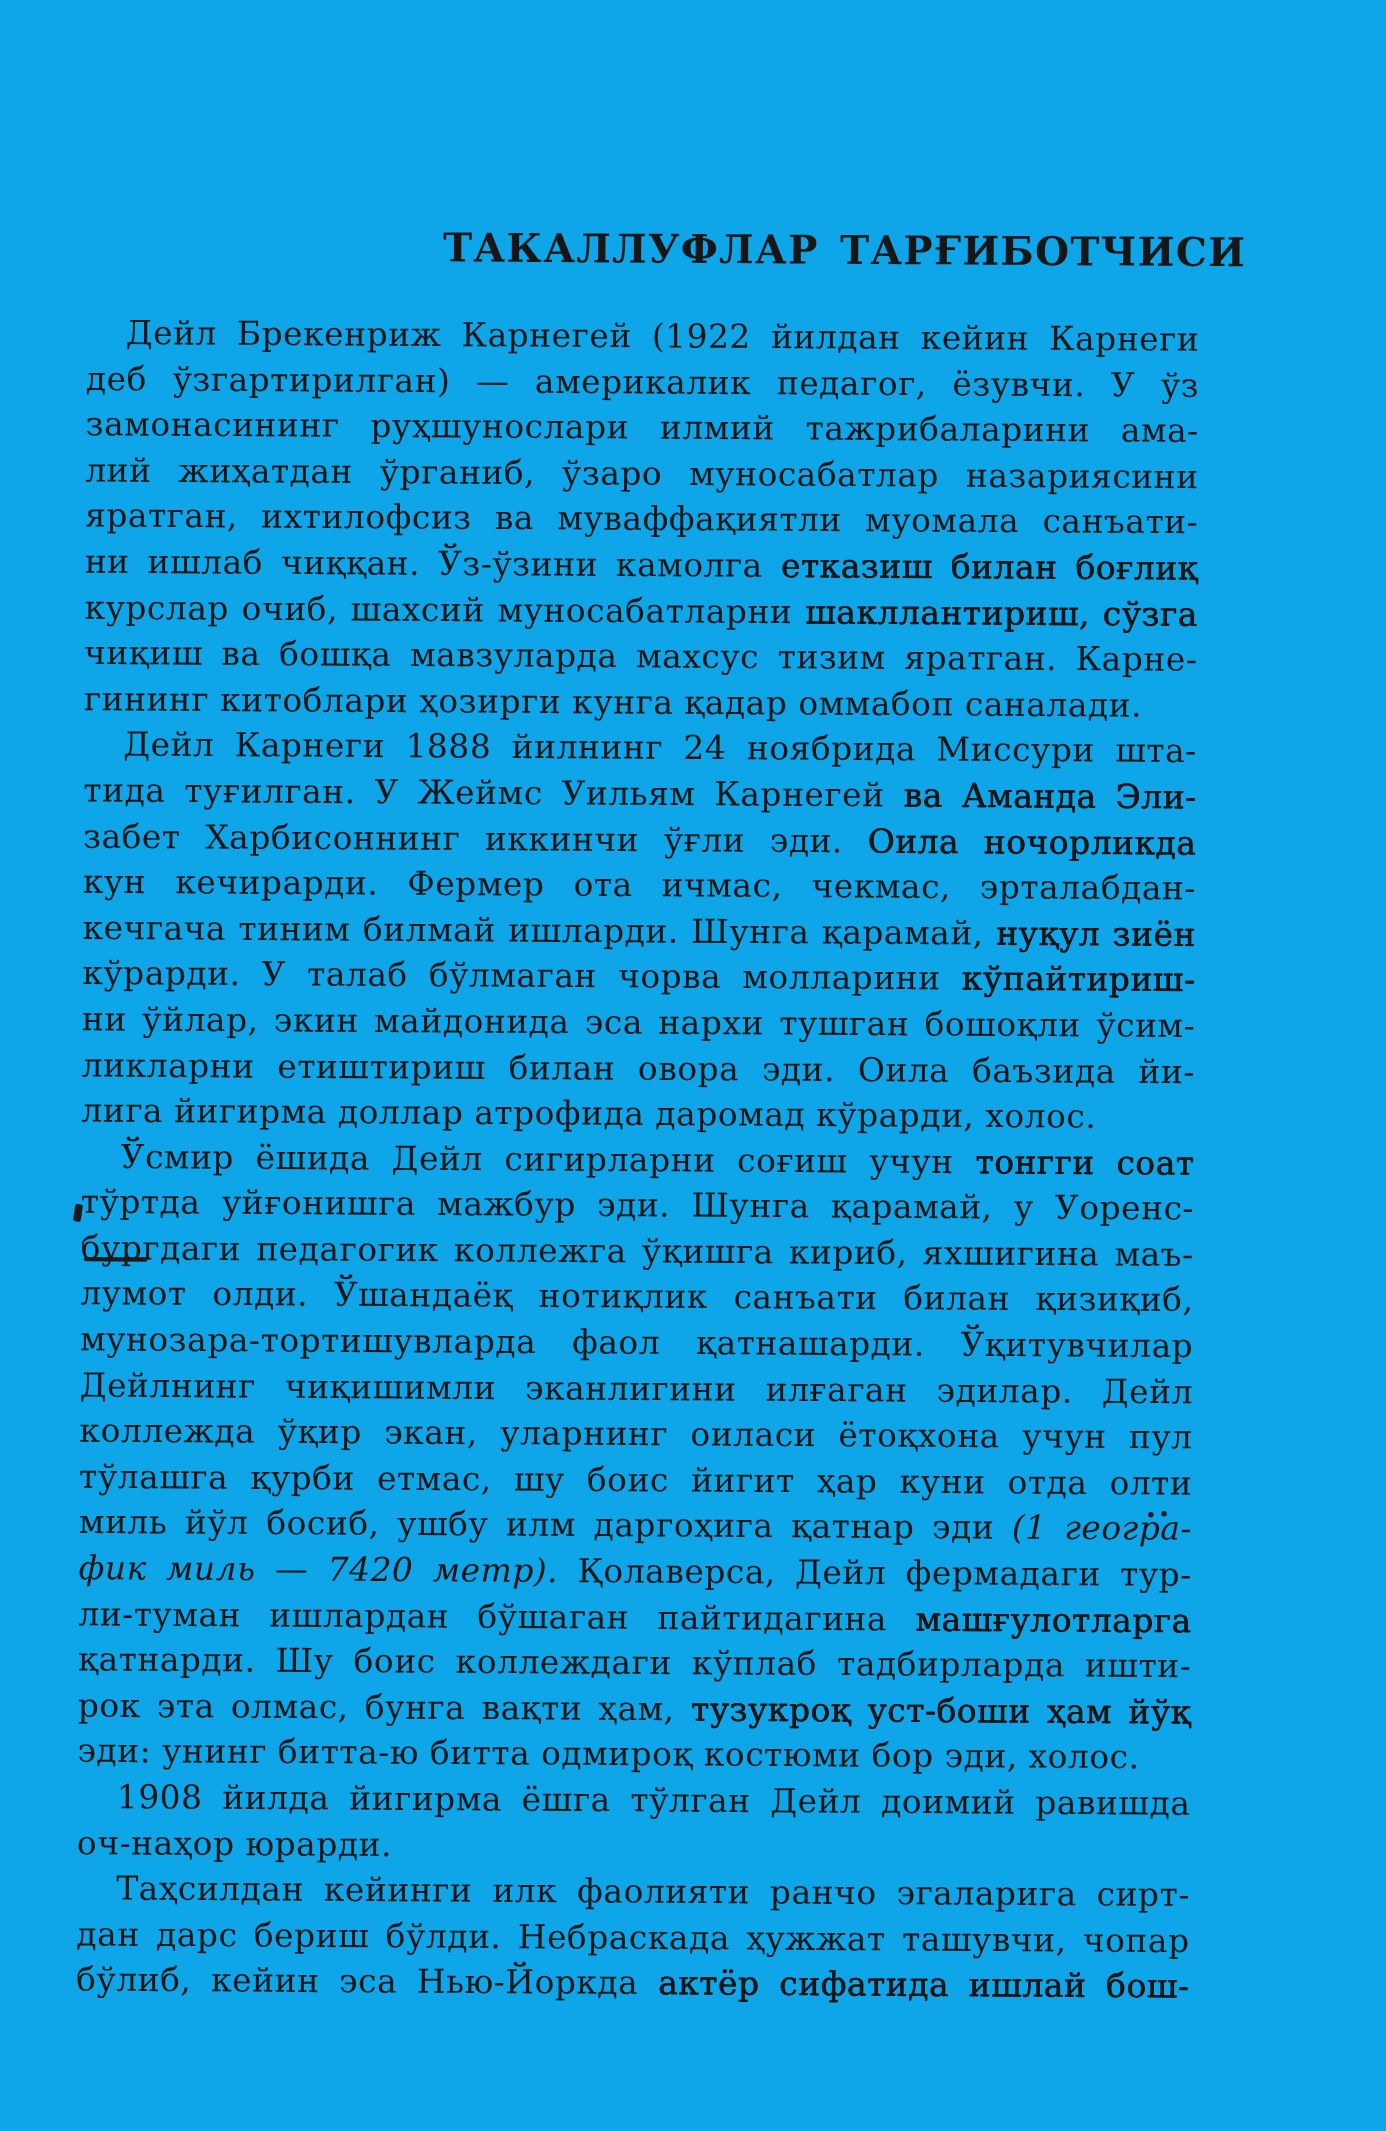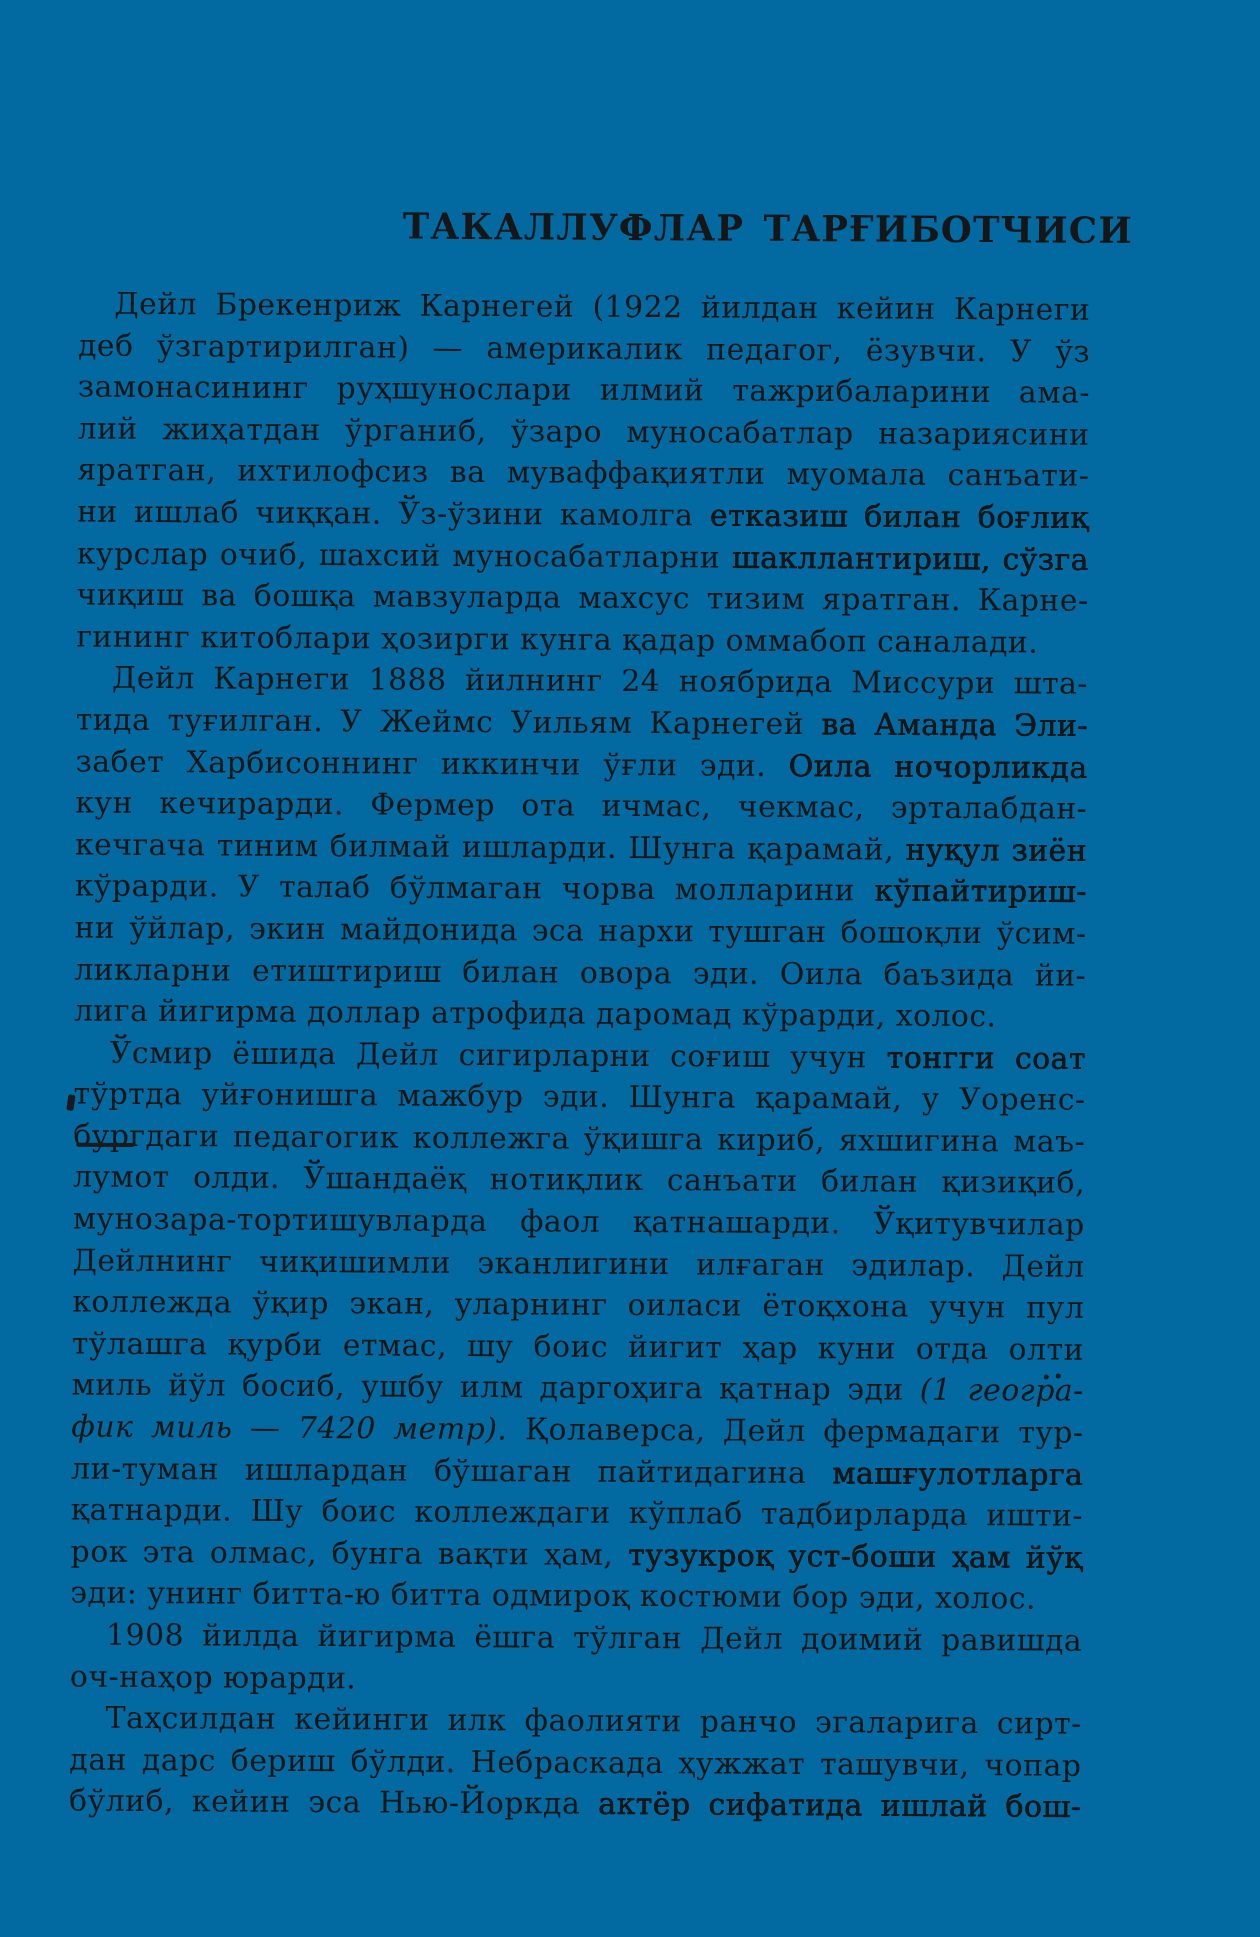--- a/index.html
+++ b/index.html
@@ -78,21 +78,21 @@
   }
   .artifact.dot-b {
     left: 1058px; top: 1371px;
     width: 5px; height: 5px;
     border-radius: 50%;
   }
 </style>
 </head>
 <body>
 
-<div class="page" style="background: #0369a1; color: rgb(22, 22, 22);">
+<div class="page" style="background: #0ea5e9; color: rgb(22, 22, 22);">
   <div class="scan">
     <div class="title">ТАКАЛЛУФЛАР ТАРҒИБОТЧИСИ</div>
     <div class="body-text">
         <div class="para">
           <div class="line indent"><span>Дейл Брекенриж Карнегей (1922 йилдан кейин Карнеги</span></div>
           <div class="line"><span>деб ўзгартирилган) — америкалик педагог, ёзувчи. У ўз</span></div>
           <div class="line"><span>замонасининг руҳшунослари илмий тажрибаларини ама-</span></div>
           <div class="line"><span>лий жиҳатдан ўрганиб, ўзаро муносабатлар назариясини</span></div>
           <div class="line"><span>яратган, ихтилофсиз ва муваффақиятли муомала санъати-</span></div>
           <div class="line"><span>ни ишлаб чиққан. Ўз-ўзини камолга </span><span class="hv">етказиш билан боғлиқ</span></div>

